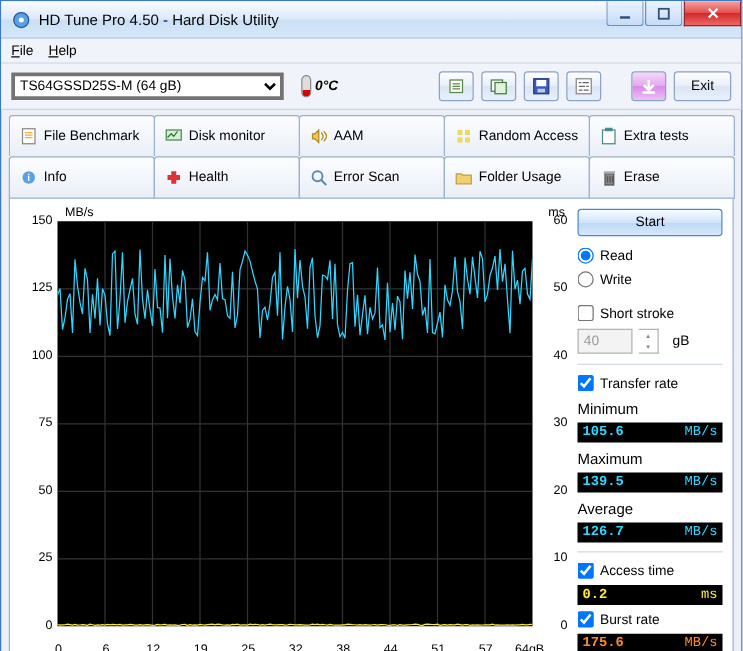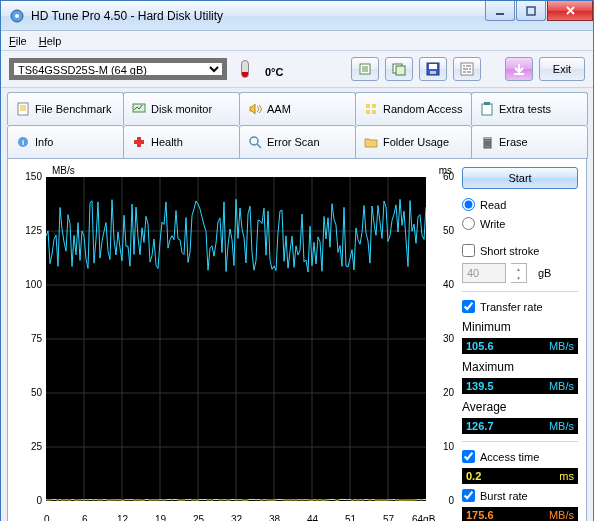--- a/index.html
+++ b/index.html
@@ -9,22 +9,22 @@
 .titlebar .icon { width: 16px; height: 16px; margin-right: 6px; }
 .titlebar .title { flex: 1; color: #000; font-size: 12px; }
 .winbtns { display: flex; align-self: flex-start; }
 .winbtn { width: 30px; height: 20px; margin-left: 1px; border: 1px solid #6a8fc0; border-top: none; background: linear-gradient(to bottom,#eaf3ff,#c7dcf6); display: flex; align-items: center; justify-content: center; font-size: 10px; color: #33517a; }
 .winbtn.close { width: 46px; background: linear-gradient(to bottom,#f7a0a0,#e44d4d 50%,#d32828 51%,#e66); color: #fff; border-color: #8a2a2a; border-top-right-radius: 0; }
 .winbtn.min,.winbtn.max { border-radius: 0 0 3px 3px; }
 .menubar { height: 20px; display: flex; align-items: center; padding: 2px 8px; background: #f0f4fa; border-bottom: 1px solid #c9d5e6; gap: 12px; }
 .menubar span { }
 .menubar .ul { text-decoration: underline; }
 .toolbar { display: flex; align-items: center; padding: 6px 8px; gap: 6px; background: #f0f4fa; border-bottom: 1px solid #c9d5e6; }
-select.drive { width: 218px; height: 22px; font-size: 11px; border:5px solid #737373; background:#fff; }
-.temp { display: flex; align-items: flex-end; gap: 16px; padding: 0 8px; }
+select.drive { width: 218px; height: 22px; font-size: 11px; border:3px solid #737373; background:#fff; }
+.temp { display: flex; align-items: center; gap: 3px; padding: 0 8px; font-style: italic; }
 .thermo { width:8px; height:18px; background:linear-gradient(to top,#d00 0 30%,#ddd 30%); border-radius:4px; border:1px solid #888;}
 .tbtn, .exitbtn, .startbtn { height: 24px; border: 1px solid #8ba3c5; background: linear-gradient(to bottom,#fdfdff,#e8eef8 50%,#dbe5f3 51%,#e8f0fa); border-radius: 3px; display:flex; align-items:center; justify-content:center; font-size:11px; cursor:pointer; }
 .tbtn { width: 28px; }
 .exitbtn { width: 46px; margin-left: auto; }
 .tbspacer { flex:1; }
 .tbtn svg,.micon svg { display:block; }
 .tabs { padding: 4px 6px 6px; }
 .tabrow { display: flex; }
 .tab { flex:1; display:flex; align-items:center; gap:5px; padding:16px 8px; border:1px solid #9cb1cc; background:linear-gradient(to bottom,#fcfdff,#e9eff8); font-size:11px; height:22px; white-space:nowrap;}
 .tabrow.top .tab { border-bottom:none; border-top-left-radius:3px; border-top-right-radius:3px; margin-right:-1px;}
@@ -41,21 +41,21 @@
 .chart .xl { position:absolute; bottom:0; font-size:10px; }
 .sidebar { flex:1; display:flex; flex-direction:column; gap:4px; padding:2px 2px 2px 0;}
 .startbtn { width:100%; height:22px; margin-bottom:4px; background:linear-gradient(to bottom,#f8fcff,#cfe5fb 50%,#bcd9f6 51%,#d5e9fb); border-color:#4d87ce;}
 .opt { display:flex; align-items:center; gap:5px; font-size:11px; padding:1px 0;}
 input[type=radio],input[type=checkbox]{ margin:0;}
 .numbox { width:44px; height:20px; border:1px solid #b5b5b5; background:#f3f3f3; color:#999; display:inline-flex; align-items:center; padding:0 4px;}
 .spin { width:16px; height:20px; border:1px solid #b5b5b5; border-left:none; display:flex; flex-direction:column;}
 .spin div{flex:1; font-size:5px; display:flex; align-items:center; justify-content:center; color:#888;}
 .divline { border-top:1px solid #d2d8e3; margin:3px 0;}
 .reslabel{ font-size:12px; padding-top:2px;}
-.resval{ background:#000; font-family:Liberation Sans, sans-serif; font-size:11px; font-weight:bold; padding:2px 4px; display:flex; justify-content:space-between;}
+.resval{ background:#000; font-family:Liberation Mono, monospace; font-size:11px; font-weight:bold; padding:2px 4px; display:flex; justify-content:space-between;}
 .resval .num{ }
 .resval .unit{ font-weight:normal; }
 .cyan .num{ color:#2fd6ff;} .cyan .unit{color:#2fd6ff;}
 .yellow .num{color:#ffee33;} .yellow .unit{color:#ffee33;}
 .orange .num{color:#ff8a2a;} .orange .unit{color:#ff8a2a;}
 .green .num{color:#2fff6a;} .green .unit{color:#2fff6a;}
 </style>
 </head>
 <body>
 

